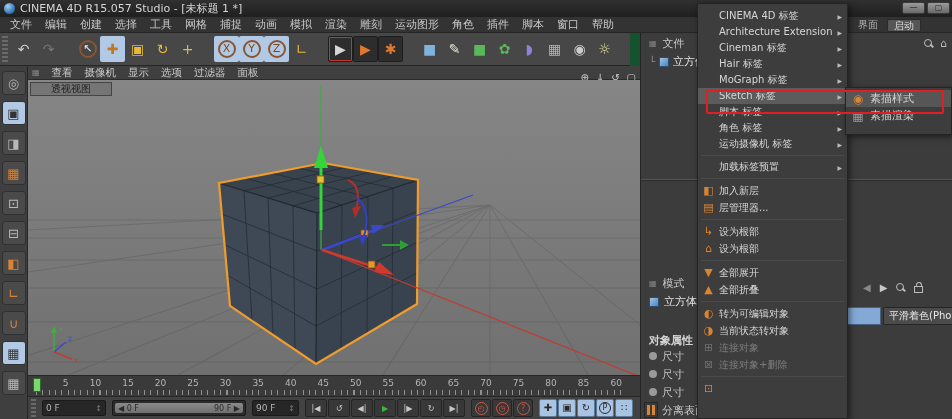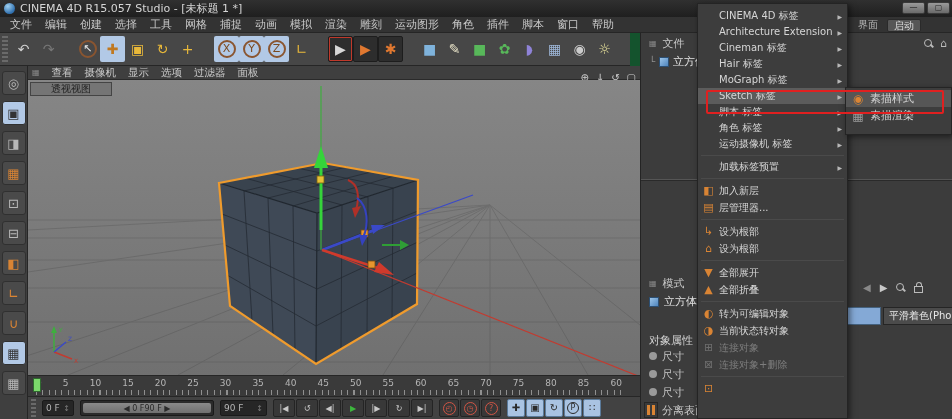--- a/index.html
+++ b/index.html
@@ -64,43 +64,43 @@
 .mag::after{content:"";position:absolute;left:6px;top:6px;width:4px;height:1.5px;background:#bbb;transform:rotate(45deg)}
 .home-glyph{color:#bbb;font-size:11px;line-height:1}
 .am-header{position:absolute;left:8px;top:243px;display:flex;gap:6px;align-items:center}
 .am-title{position:absolute;left:8px;top:261px;display:flex;gap:5px;align-items:center;color:#e2e2e2;font-size:11px}
 .am-nav{position:absolute;left:222px;top:249px;display:flex;gap:9px;align-items:center}
 .am-nav .glyph{font-size:10px;line-height:1}
 .lock{position:relative;width:9px;height:7px;border:1.5px solid #bbb;display:inline-block;margin-top:4px}
 .lock::before{content:"";position:absolute;left:1px;top:-5px;width:4px;height:4px;border:1.5px solid #bbb;border-bottom:0;border-radius:3px 3px 0 0}
 .phong-swatch{position:absolute;left:206px;top:274px;width:34px;height:18px;background:#84a9d6;border:1px solid #44617e}
 .phong-chip{position:absolute;left:242px;top:274px;height:18px;background:#4b4b4b;border:1px solid #252525;color:#e8e8e8;font-size:10px;line-height:16px;padding:0 5px;white-space:nowrap}
-.am-section{position:absolute;left:8px;top:300px;color:#d4d4d4;font-size:11px;font-weight:normal}
+.am-section{position:absolute;left:8px;top:300px;color:#d4d4d4;font-size:11px;font-weight:bold}
 .am-rows{position:absolute;left:8px;top:314px;width:200px}
 .am-row{display:flex;align-items:center;gap:5px;height:18px}
 .am-dot{width:8px;height:8px;border-radius:50%;background:#9a9a9a;flex:0 0 auto}
 .am-row span.lbl{color:#c8c8c8;font-size:11px;white-space:nowrap}
 .vbars{position:absolute;left:3px;top:369px;width:14px;height:16px;background:#3a3a3a;border:1px solid #262626;display:flex;gap:2px;align-items:center;justify-content:center}
 .vbars i{width:3px;height:10px;background:#d98434;display:block}
 
 
 .timeline{position:absolute;left:28px;top:375px;width:612px;height:22px;background:#3a3a3a;border-top:1px solid #262626;border-bottom:1px solid #262626}
 .timeline::after{content:"";position:absolute;left:8px;right:18px;bottom:1px;height:5px;background:repeating-linear-gradient(90deg,#8f8f8f 0 1px,transparent 1px 6.35px)}
 .ticks{position:absolute;left:8px;right:18px;top:2px;display:flex;justify-content:space-between}
 .tick{color:#b5b5b5;font-size:9px;line-height:10px}
 .playhead{position:absolute;left:5px;top:2px;width:8px;height:14px;background:#7bd96b;border:1px solid #2f6a2f;z-index:2}
 
 
 .transport{position:absolute;left:28px;top:397px;width:612px;height:22px;background:#424242;display:flex;align-items:center;gap:6px;padding-left:3px}
 .t-handle{width:5px;height:18px;background:repeating-linear-gradient(#6a6a6a 0 2px,transparent 2px 4px)}
 .t-field{height:16px;background:#262626;border:1px solid #1a1a1a;color:#b5b5b5;font-size:9px;display:flex;align-items:center;justify-content:space-between;padding:0 3px;border-radius:2px}
 .t-field .spin{color:#7a7a7a;font-size:8px}
-.f1{width:32px}.f2{width:47px}
+.f1{width:64px}.f2{width:47px}
 .t-slider{width:134px;height:16px;background:#2b2b2b;border:1px solid #1a1a1a;border-radius:2px;padding:2px;display:flex}
-.t-slider .bar{flex:1;background:linear-gradient(#8a8a8a,#707070);border-radius:2px;display:flex;justify-content:center;align-items:center;padding:0 3px;color:#2a2a2a;font-size:8px;white-space:nowrap}
+.t-slider .bar{flex:1;background:linear-gradient(#8a8a8a,#707070);border-radius:2px;display:flex;justify-content:space-between;align-items:center;padding:0 3px;color:#2a2a2a;font-size:8px;white-space:nowrap}
 .pb-group,.rec-group,.kt-group{display:flex;gap:1px}
 .pb-btn{width:22px;height:18px;background:#383838;border:1px solid #242424;color:#c8c8c8;font-size:8px;display:flex;align-items:center;justify-content:center;border-radius:2px}
 .rec-btn{width:20px;height:18px;background:#383838;border:1px solid #242424;display:flex;align-items:center;justify-content:center;border-radius:2px}
 .rec-btn .glyph{border:1.5px solid #d05545;border-radius:50%;width:13px;height:13px;line-height:11px;color:#d05545;font-size:8px;text-align:center}
 .kt-btn{width:18px;height:18px;background:#a9c3e2;border:1px solid #5a7a9a;display:flex;align-items:center;justify-content:center;border-radius:2px}
 .kt-btn .glyph{color:#2a2a2a;font-size:10px;line-height:1}
 .kt-btn.circle .glyph{border:1.3px solid #2a2a2a;border-radius:50%;width:12px;height:12px;line-height:10px;font-size:8px;text-align:center}
 
 
 .context-menu{position:absolute;left:697px;top:3px;width:151px;height:416px;background:#3d3d3d;border:1px solid #242424;box-shadow:2px 2px 6px rgba(0,0,0,.5);z-index:40;padding-top:4px;overflow:hidden}

